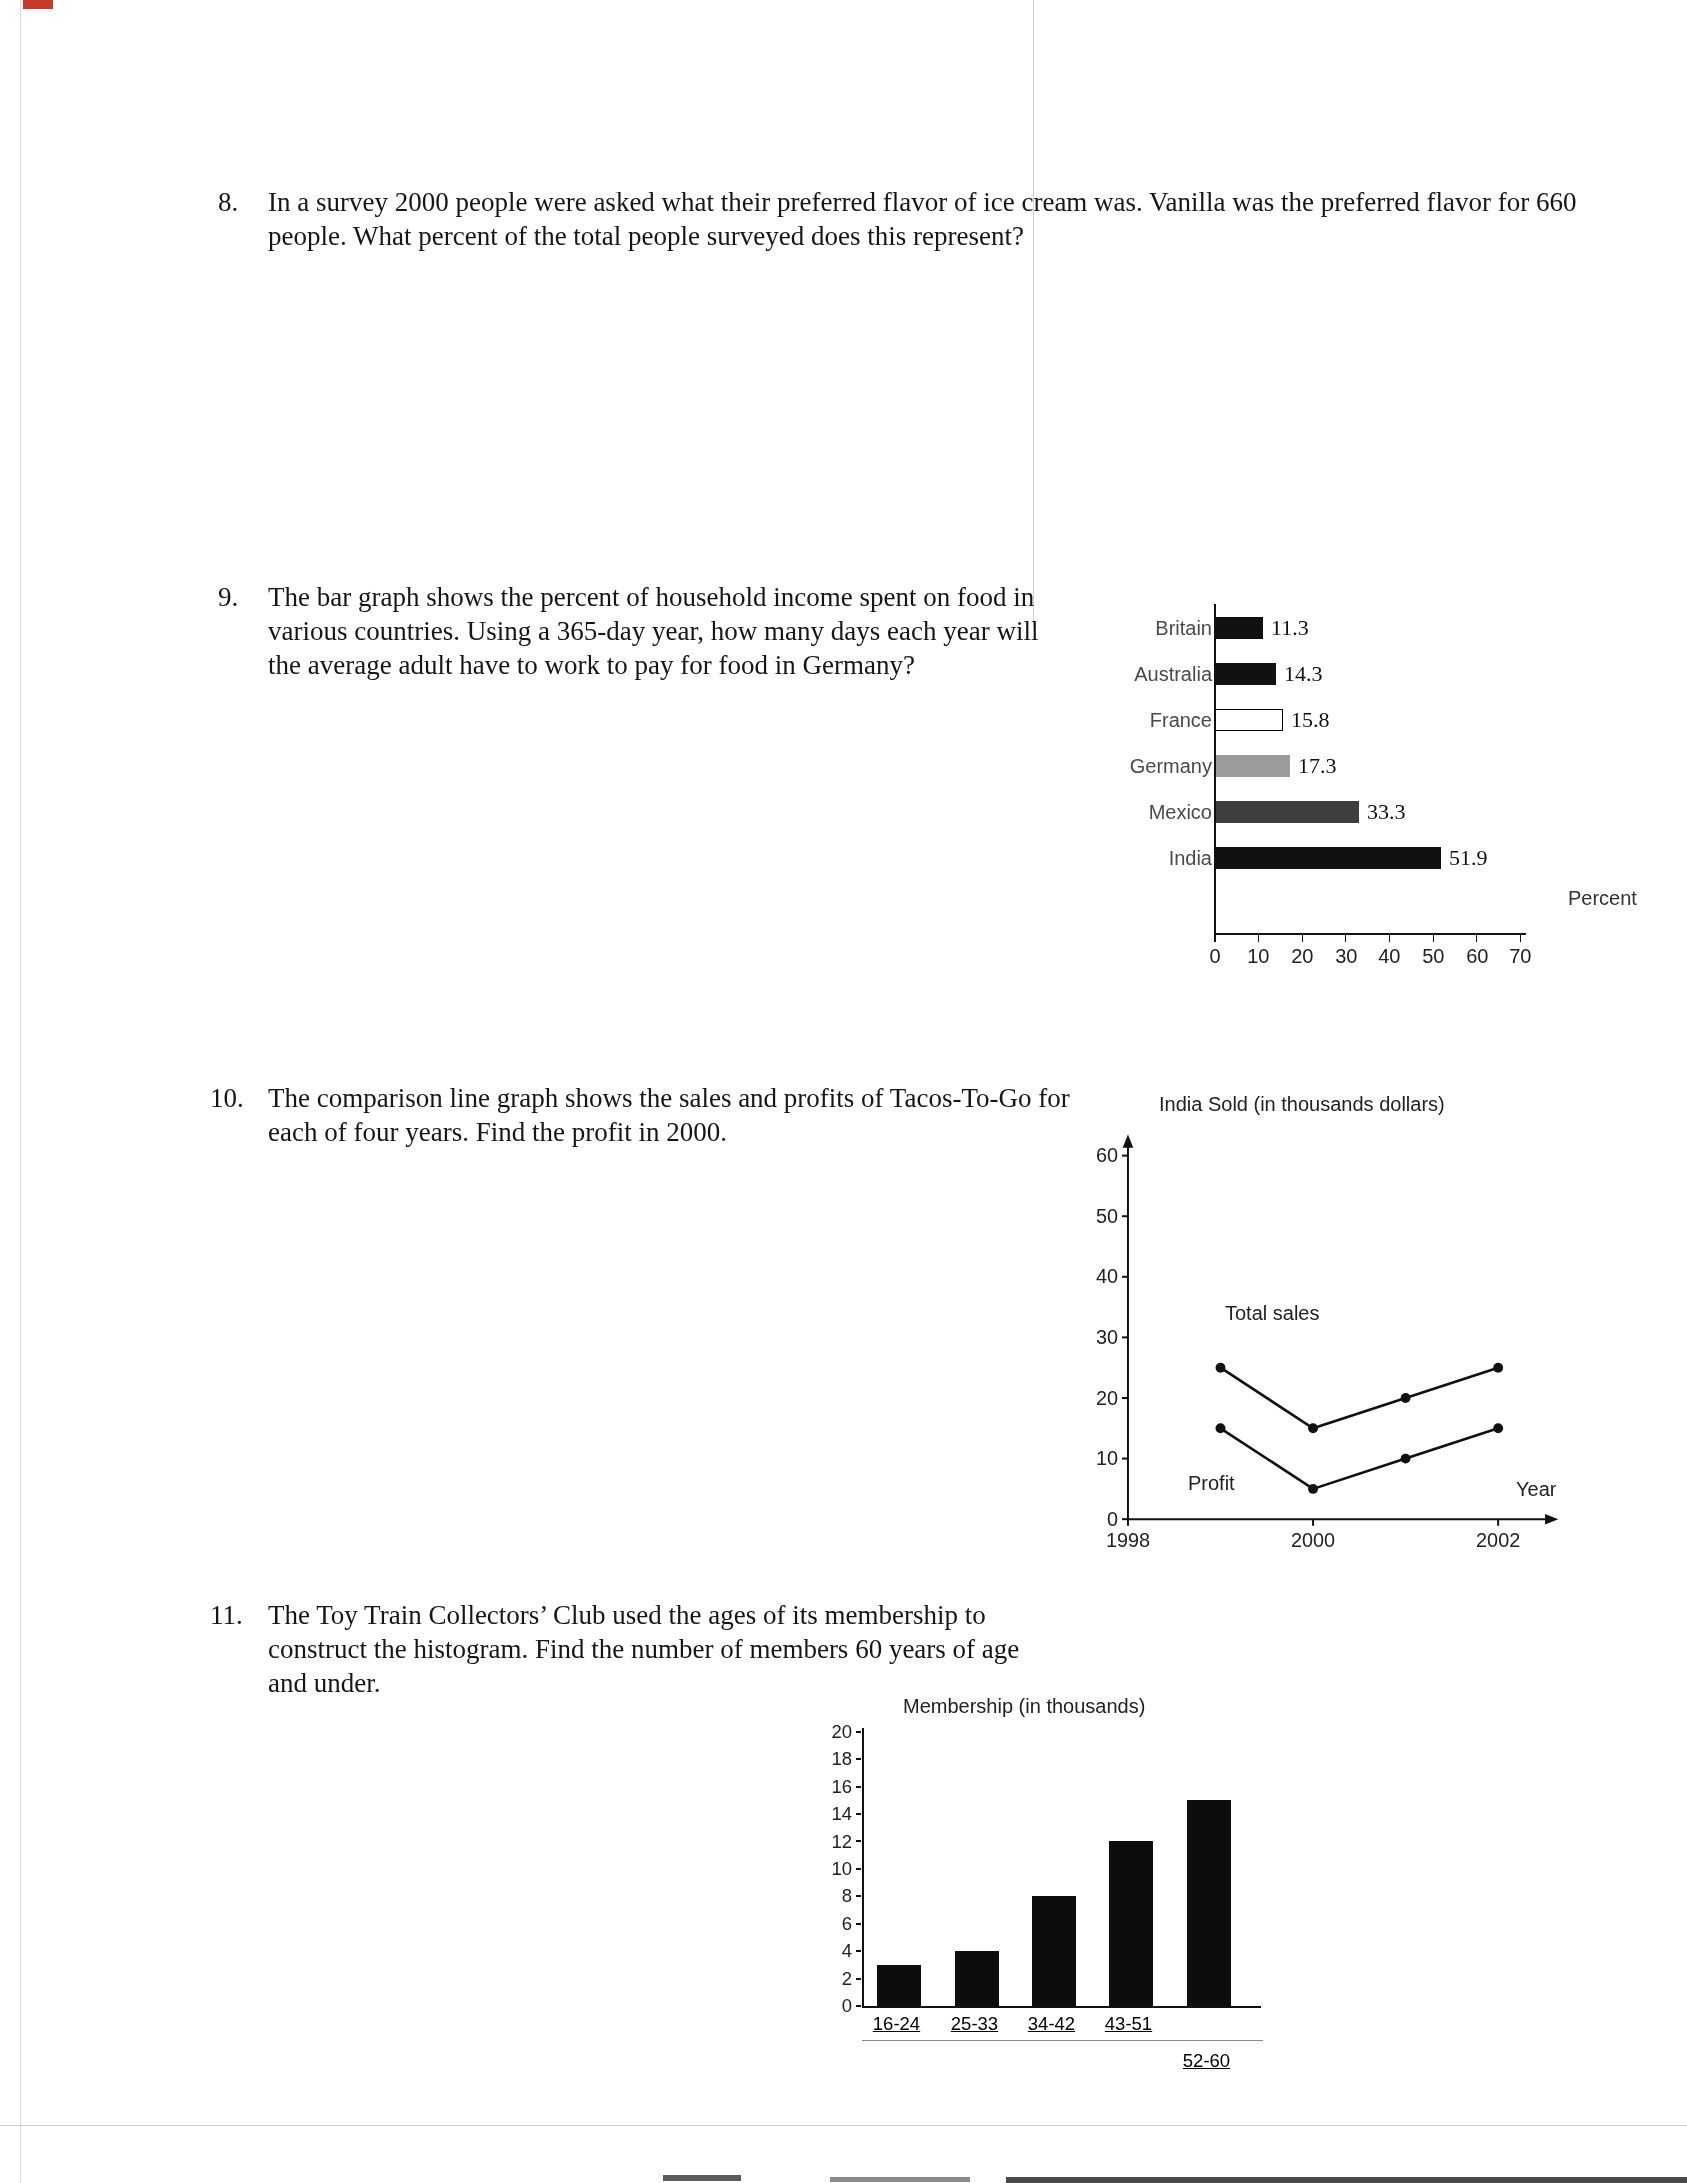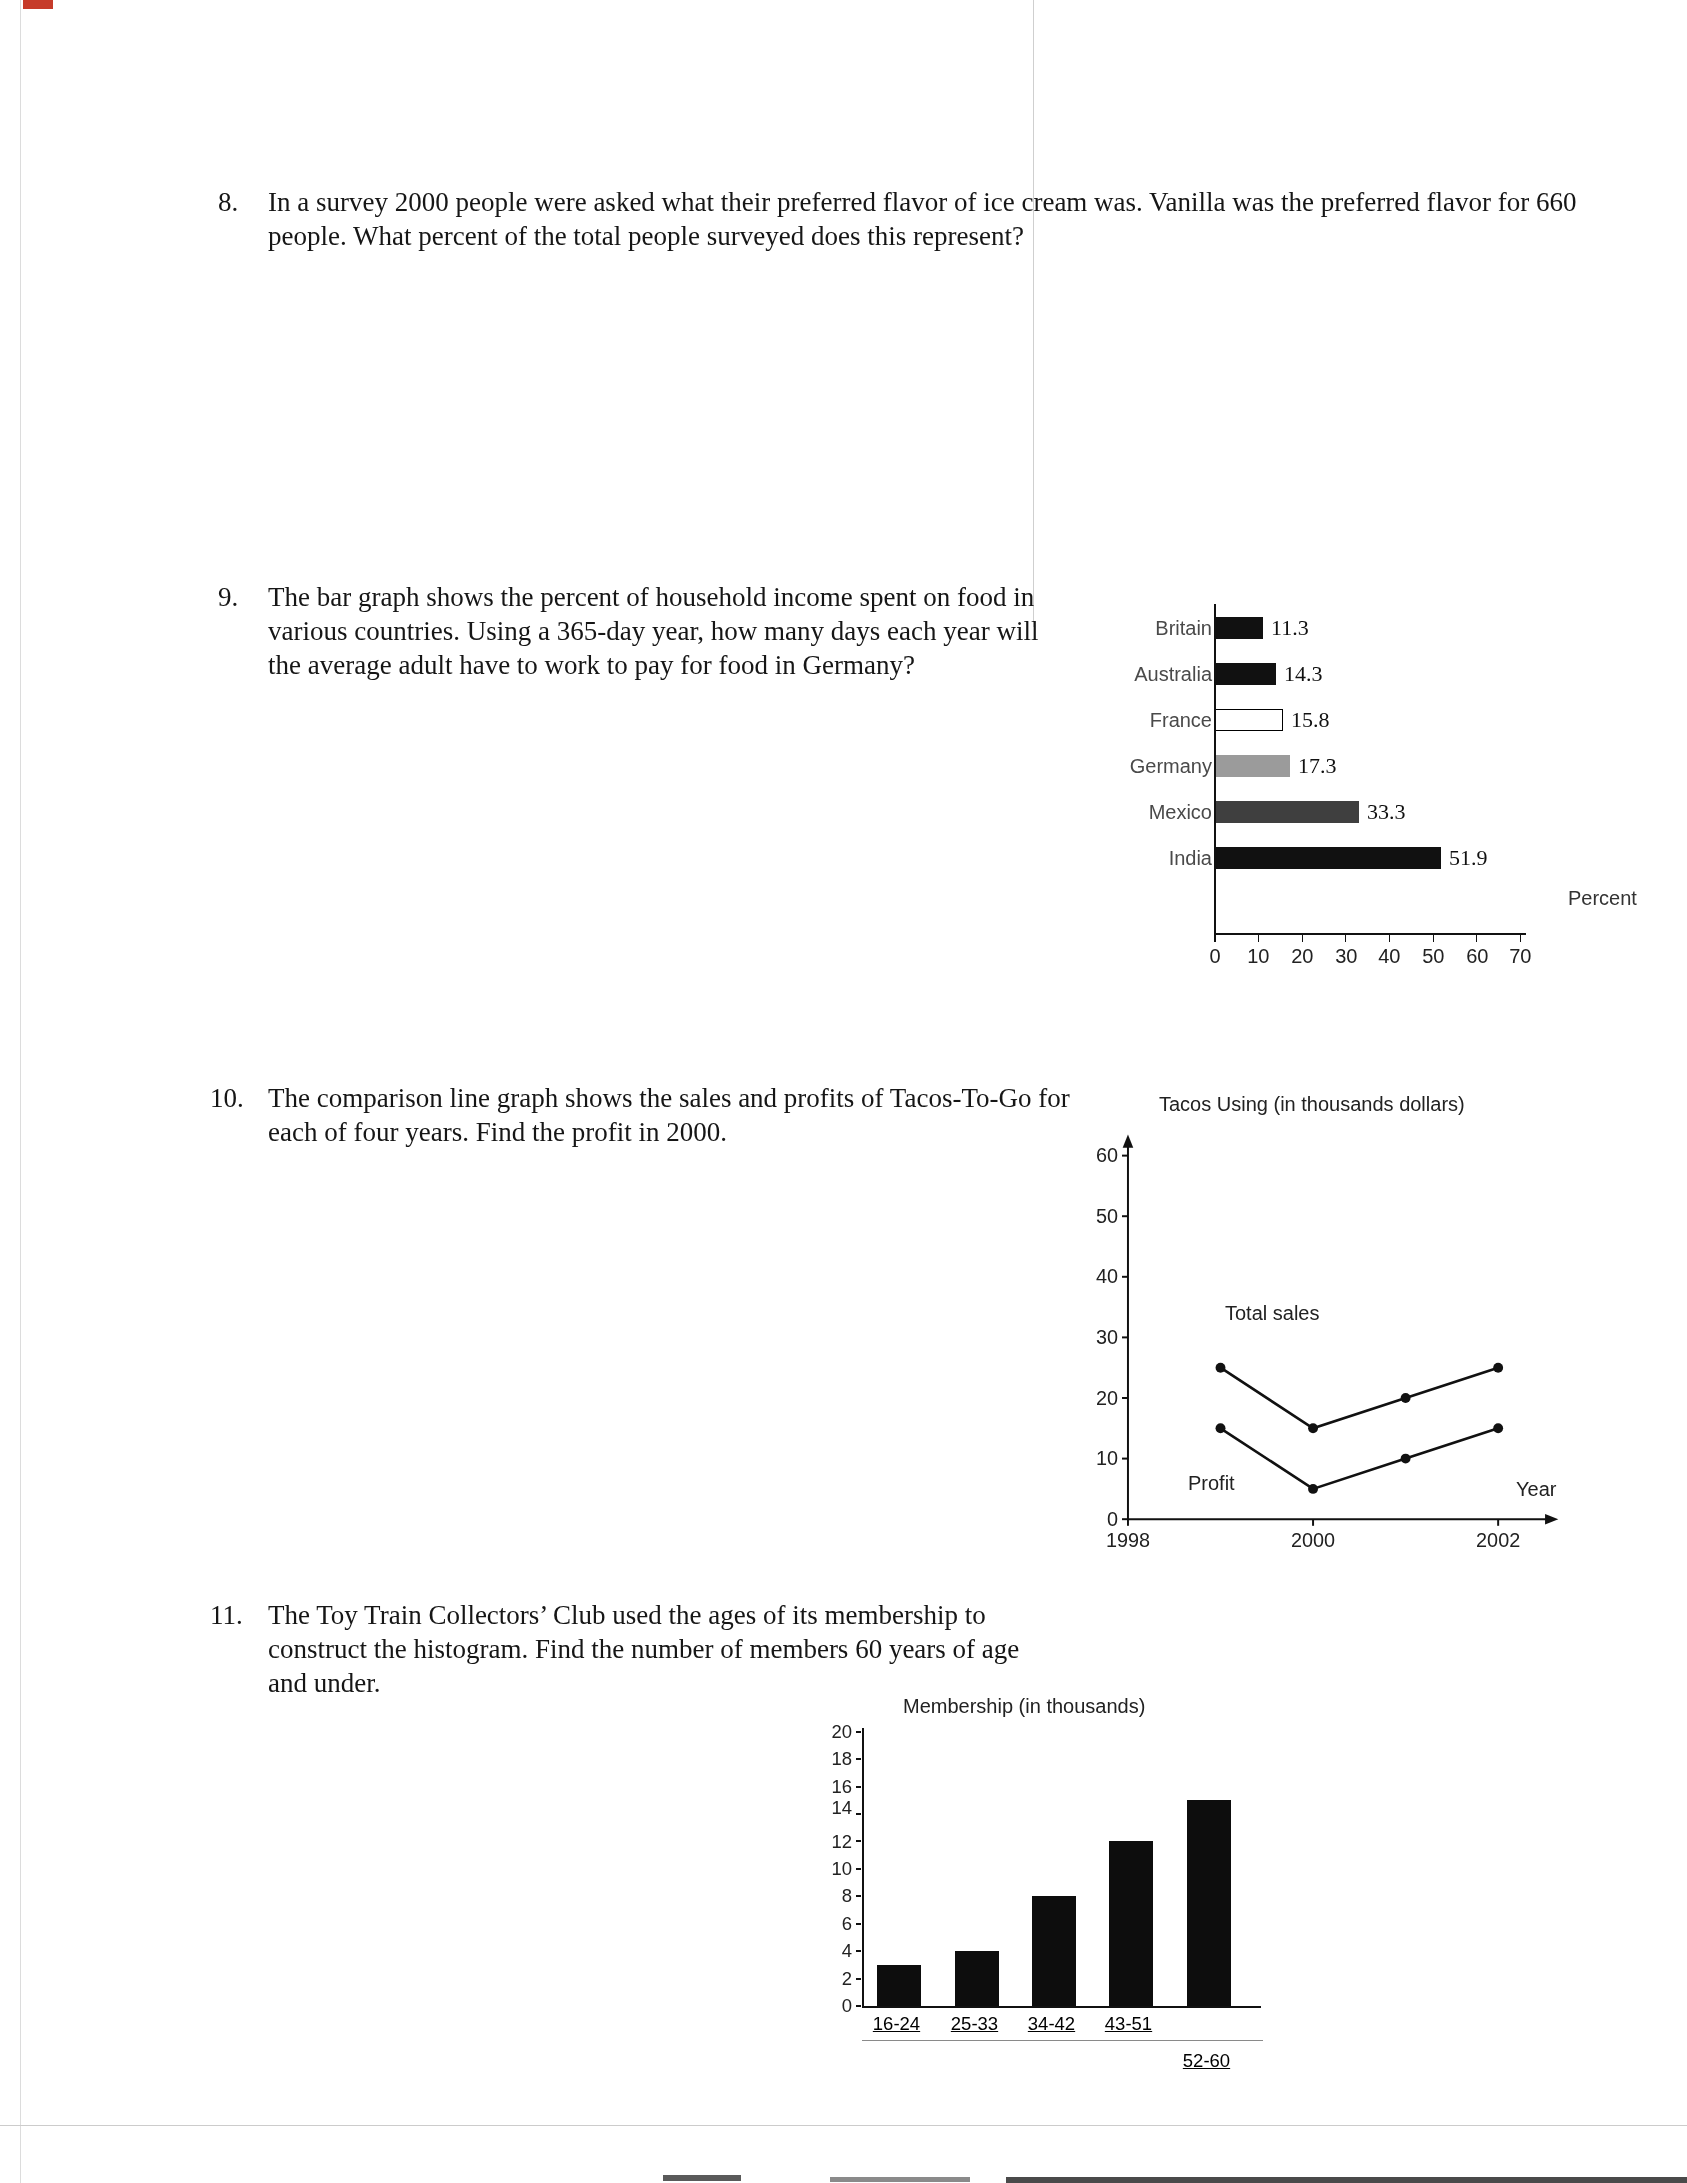--- a/index.html
+++ b/index.html
@@ -130,21 +130,21 @@
       </div>
     <div class="bc-xlabel">Percent</div>
   </div>
 
   <div class="q" id="q10">
     <span class="qnum">10.</span>
     <span class="qtext">The comparison line graph shows the sales and profits of Tacos-To-Go for each of four years.  Find the profit in 2000.</span>
   </div>
 
   <div id="tacos-chart">
-    <div class="lc-title">Tacos Using (in thousands dollars)</div>
+    <div class="lc-title">India Sold (in thousands dollars)</div>
     <svg id="lc-svg" width="509" height="483" viewBox="0 0 770 730">
         <line x1="65" y1="658" x2="65" y2="95" stroke="#111" stroke-width="3"></line>
         <polygon points="65,76 57,96 73,96" fill="#111"></polygon>
         <line x1="65" y1="658" x2="698" y2="658" stroke="#111" stroke-width="3"></line>
         <polygon points="716,658 696,650 696,666" fill="#111"></polygon>
         <line x1="56" y1="108" x2="65" y2="108" stroke="#111" stroke-width="3"></line>
         <text x="50" y="118" text-anchor="end" font-size="30" fill="#222">60</text>
         <line x1="56" y1="199.66666666666669" x2="65" y2="199.66666666666669" stroke="#111" stroke-width="3"></line>
         <text x="50" y="209.66666666666669" text-anchor="end" font-size="30" fill="#222">50</text>
         <line x1="56" y1="291.33333333333337" x2="65" y2="291.33333333333337" stroke="#111" stroke-width="3"></line>
@@ -194,21 +194,21 @@
         <div class="hist-bar" style="left: 323px; height: 206px; background: rgb(13, 13, 13);"></div>
       </div>
     <div class="hist-underline"></div>
   <span class="hist-tick" style="top: 44px;"></span>
       <span class="hist-ylab" style="top: 34px;">20</span>
       <span class="hist-tick" style="top: 71px;"></span>
       <span class="hist-ylab" style="top: 61px;">18</span>
       <span class="hist-tick" style="top: 99px;"></span>
       <span class="hist-ylab" style="top: 89px;">16</span>
       <span class="hist-tick" style="top: 126px;"></span>
-      <span class="hist-ylab" style="top: 110px;">14</span>
+      <span class="hist-ylab" style="top: 116px;">14</span>
       <span class="hist-tick" style="top: 153px;"></span>
       <span class="hist-ylab" style="top: 144px;">12</span>
       <span class="hist-tick" style="top: 181px;"></span>
       <span class="hist-ylab" style="top: 171px;">10</span>
       <span class="hist-tick" style="top: 208px;"></span>
       <span class="hist-ylab" style="top: 198px;">8</span>
       <span class="hist-tick" style="top: 236px;"></span>
       <span class="hist-ylab" style="top: 226px;">6</span>
       <span class="hist-tick" style="top: 263px;"></span>
       <span class="hist-ylab" style="top: 253px;">4</span>

